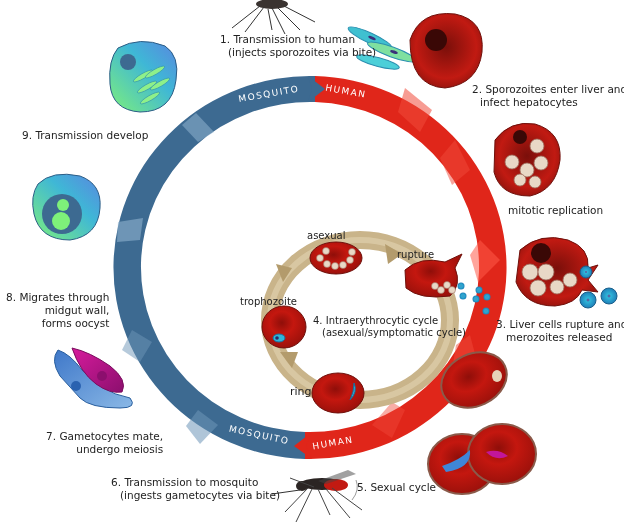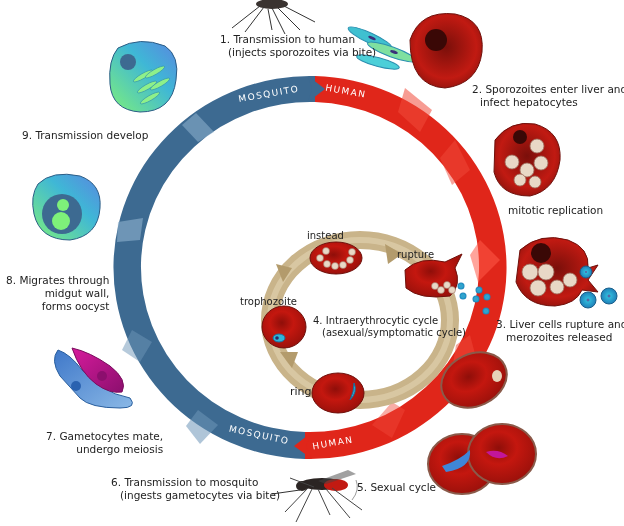--- a/index.html
+++ b/index.html
@@ -246,21 +246,21 @@
     <span>Liver cells rupture and</span>
     <span class="l2" style="padding-left:10px;">merozoites released</span>
   </div>
 
   <div class="lbl" style="left:313px; top:315px; font-size:10px; line-height:12px;">
     <span>4.</span>
     <span>Intraerythrocytic cycle</span>
     <span class="l2" style="padding-left:9px;">(asexual/symptomatic cycle)</span>
   </div>
 
-  <div class="lbl" style="left:307px; top:229px; font-size:10px;">instead</div>
+  <div class="lbl" style="left:307px; top:229px; font-size:10px;">asexual</div>
   <div class="lbl" style="left:397px; top:248px; font-size:10px;">rupture</div>
   <div class="lbl" style="left:240px; top:295px; font-size:10px;">trophozoite</div>
   <div class="lbl" style="left:290px; top:385px; font-size:11px;">ring</div>
 
   <div class="lbl" style="left:357px; top:481px;">
     <span>5.</span>
     <span>Sexual cycle</span>
   </div>
 
   <div class="lbl" style="left:111px; top:476px;">
@@ -268,21 +268,21 @@
     <span>Transmission to mosquito</span>
     <span class="l2" style="padding-left:9px;">(ingests gametocytes via bite)</span>
   </div>
 
   <div class="lbl r" style="left:46px; top:430px;">
     <span>7.</span>
     <span>Gametocytes mate,</span>
     <span class="l2">undergo meiosis</span>
   </div>
 
-  <div class="lbl r" style="left:6px; top:274px;">
+  <div class="lbl r" style="left:6px; top:291px;">
     <span>8.</span>
     <span>Migrates through</span>
     <span class="l2">midgut wall,</span>
     <span class="l2">forms oocyst</span>
   </div>
 
   <div class="lbl" style="left:22px; top:129px;">
     <span>9.</span>
     <span>Transmission develop</span>
   </div>

